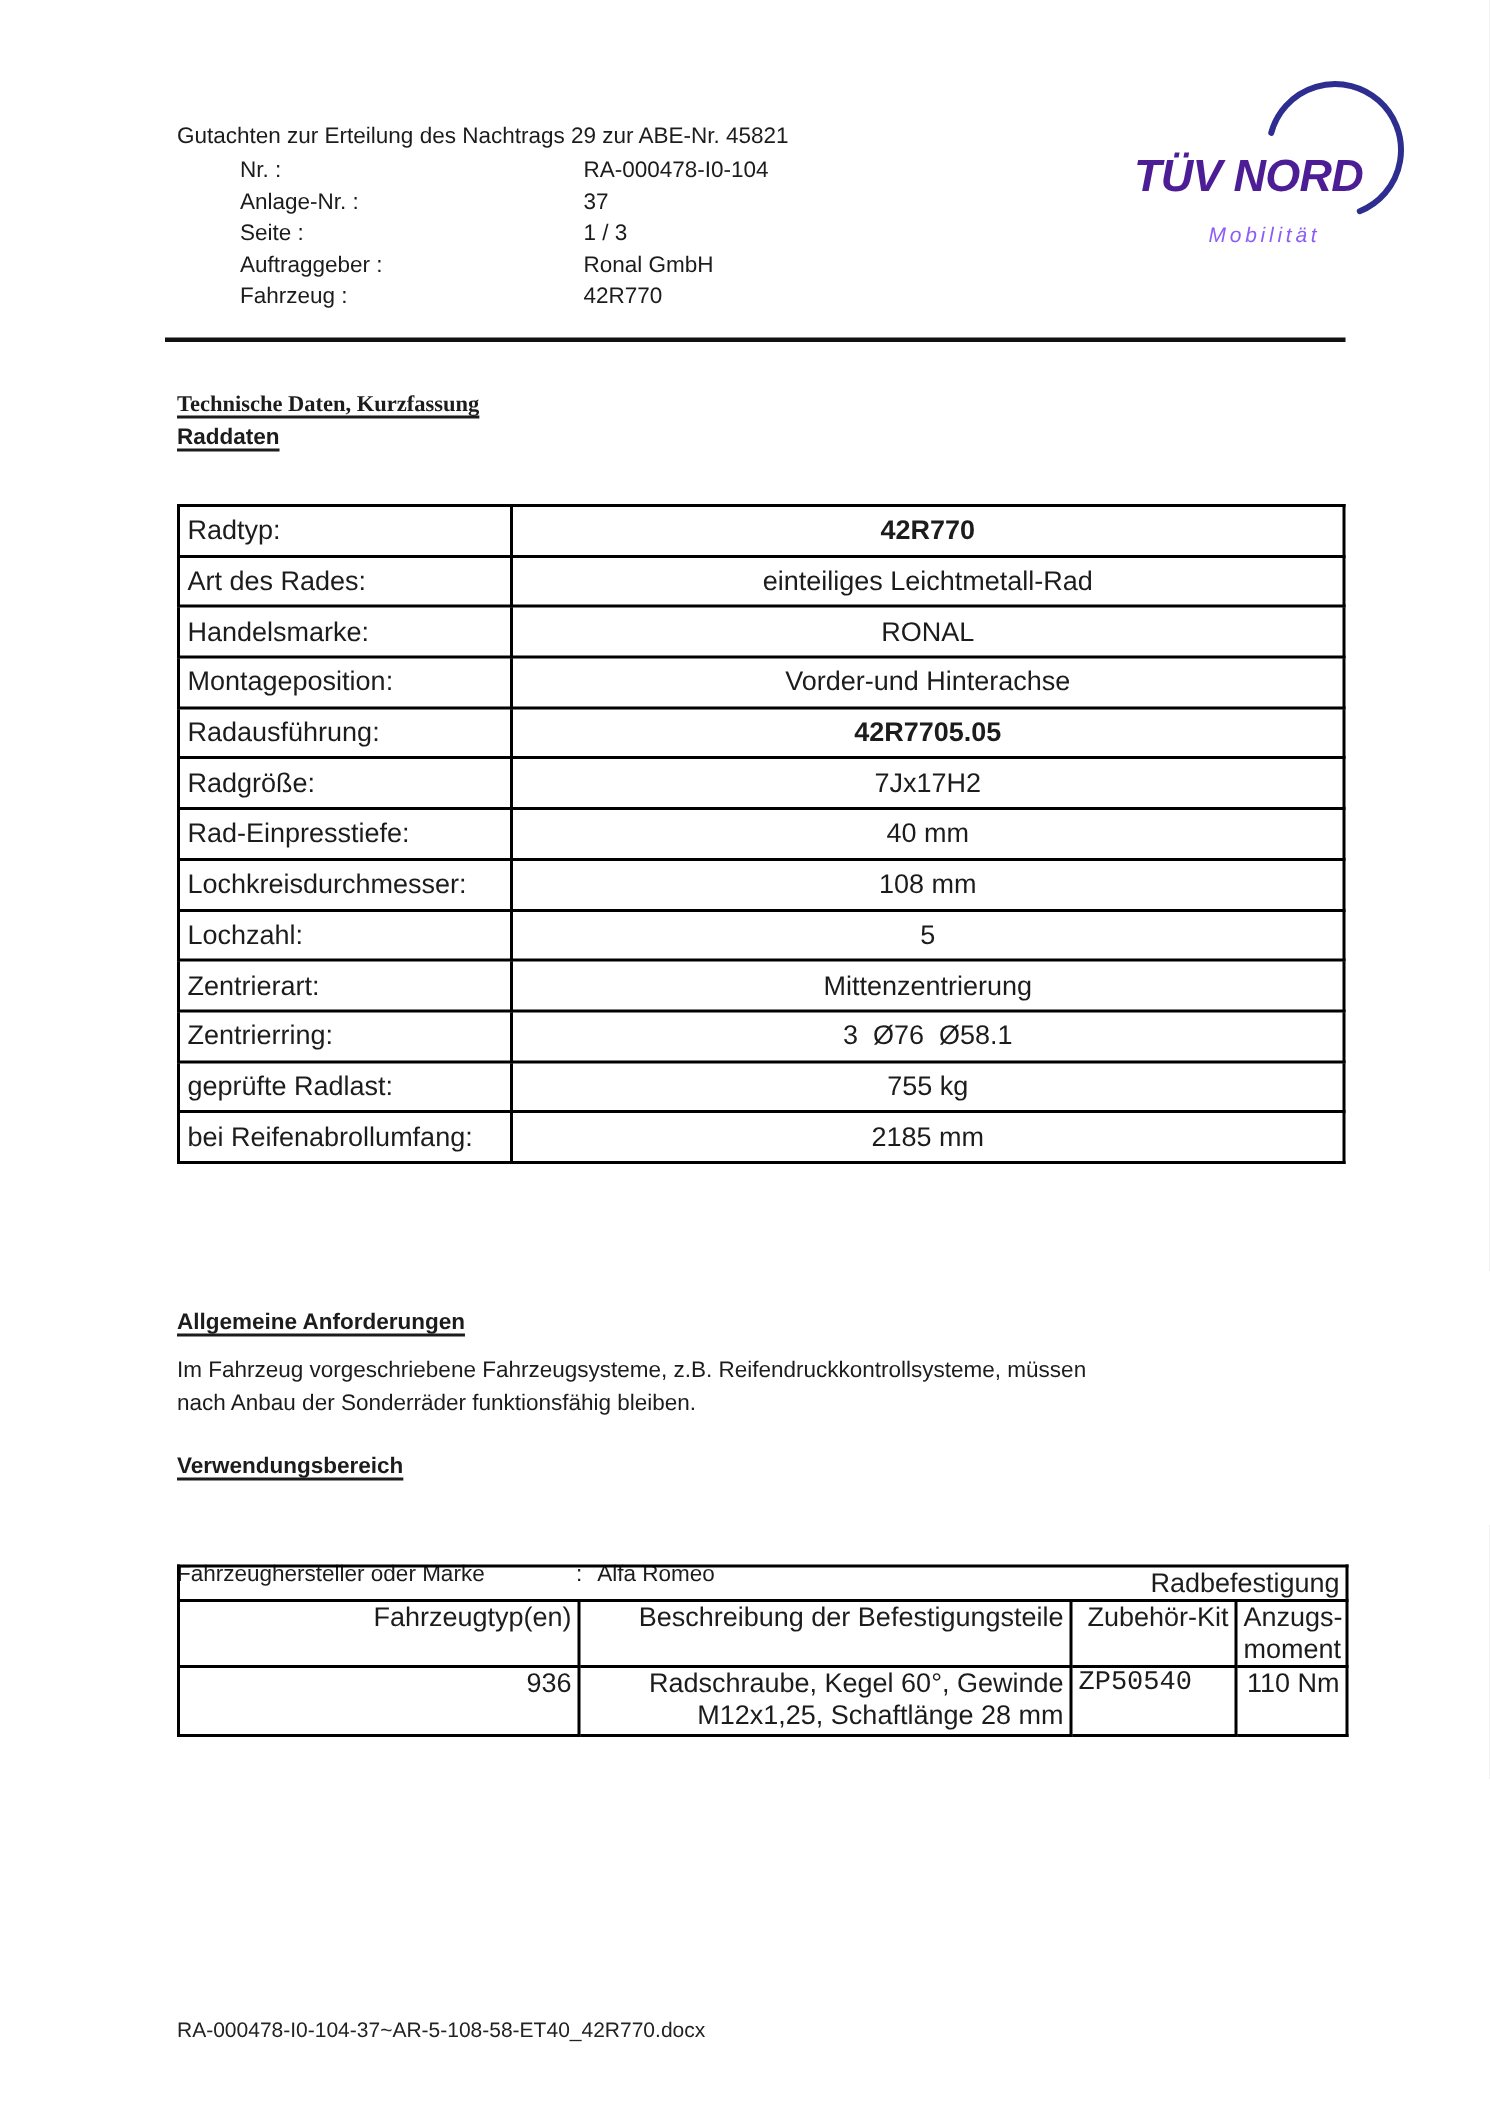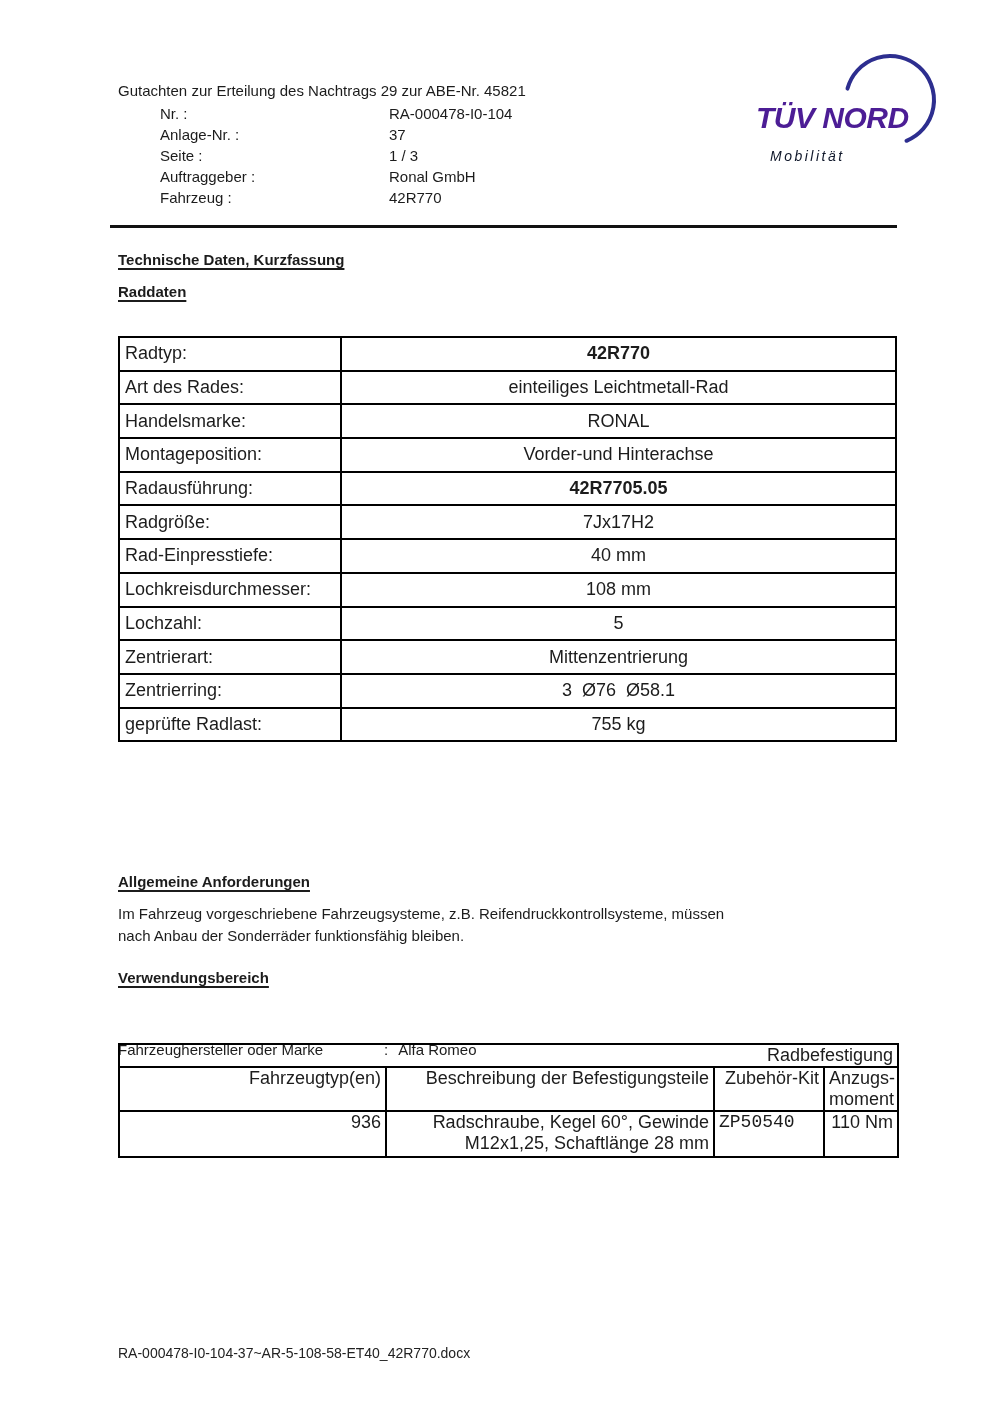--- a/index.html
+++ b/index.html
@@ -23,35 +23,35 @@
   .meta-value { white-space: nowrap; }
   
   .logo-arc { position: absolute; left: 828px; top: 50px; }
   .logo-brand {
     position: absolute; left: 756px; top: 101px;
     font-size: 30px; font-weight: bold; font-style: italic;
     letter-spacing: -0.5px; white-space: nowrap;
   }
   .logo-division {
     position: absolute; left: 770px; top: 148px; width: 146px;
-    text-align: left; font-style: italic; font-size: 14px;
-    letter-spacing: 2.5px; color: #0f172a; white-space: nowrap;
+    text-align: center; font-style: italic; font-size: 14px;
+    letter-spacing: 2.5px; color: #8b5cf6; white-space: nowrap;
   }
   
   .rule { position: absolute; left: 110px; top: 225px; width: 787px; height: 3px; background: #111; }
   
   .h-underline {
     position: absolute; left: 118px;
     font-weight: bold; font-size: 15px;
     text-decoration: underline;
     text-decoration-thickness: 1.5px;
     text-underline-offset: 3px;
     white-space: nowrap;
   }
-  .h-tech { top: 251px; }
+  .h-tech { top: 262px; font-family: Liberation Serif, serif; }
   .h-rad  { top: 283px; }
   .h-allg { top: 873px; }
   .h-verw { top: 969px; }
   
   table { border-collapse: collapse; table-layout: fixed; }
   td, th { border: 2px solid #000; font-weight: normal; font-size: 18px; }
   .raddaten { position: absolute; left: 118px; top: 336px; width: 779px; }
   .raddaten tr { height: 33.7px; }
   .raddaten td.lbl { padding-left: 5px; text-align: left; }
   .raddaten td.val { text-align: center; white-space: pre-wrap; }
@@ -159,20 +159,24 @@
         <td class="lbl">Zentrierart:</td>
         <td class="val">Mittenzentrierung</td>
       </tr>
       <tr>
         <td class="lbl">Zentrierring:</td>
         <td class="val">3  Ø76  Ø58.1</td>
       </tr>
       <tr>
         <td class="lbl">geprüfte Radlast:</td>
         <td class="val">755 kg</td>
+      </tr>
+      <tr>
+        <td class="lbl">bei Reifenabrollumfang:</td>
+        <td class="val">2185 mm</td>
       </tr>
     </tbody>
   </table>
 
   <div class="h-underline h-allg">Allgemeine Anforderungen</div>
   <div class="allg-text">
     <div>Im Fahrzeug vorgeschriebene Fahrzeugsysteme, z.B. Reifendruckkontrollsysteme, müssen</div>
     <div>nach Anbau der Sonderräder funktionsfähig bleiben.</div>
   </div>
 

